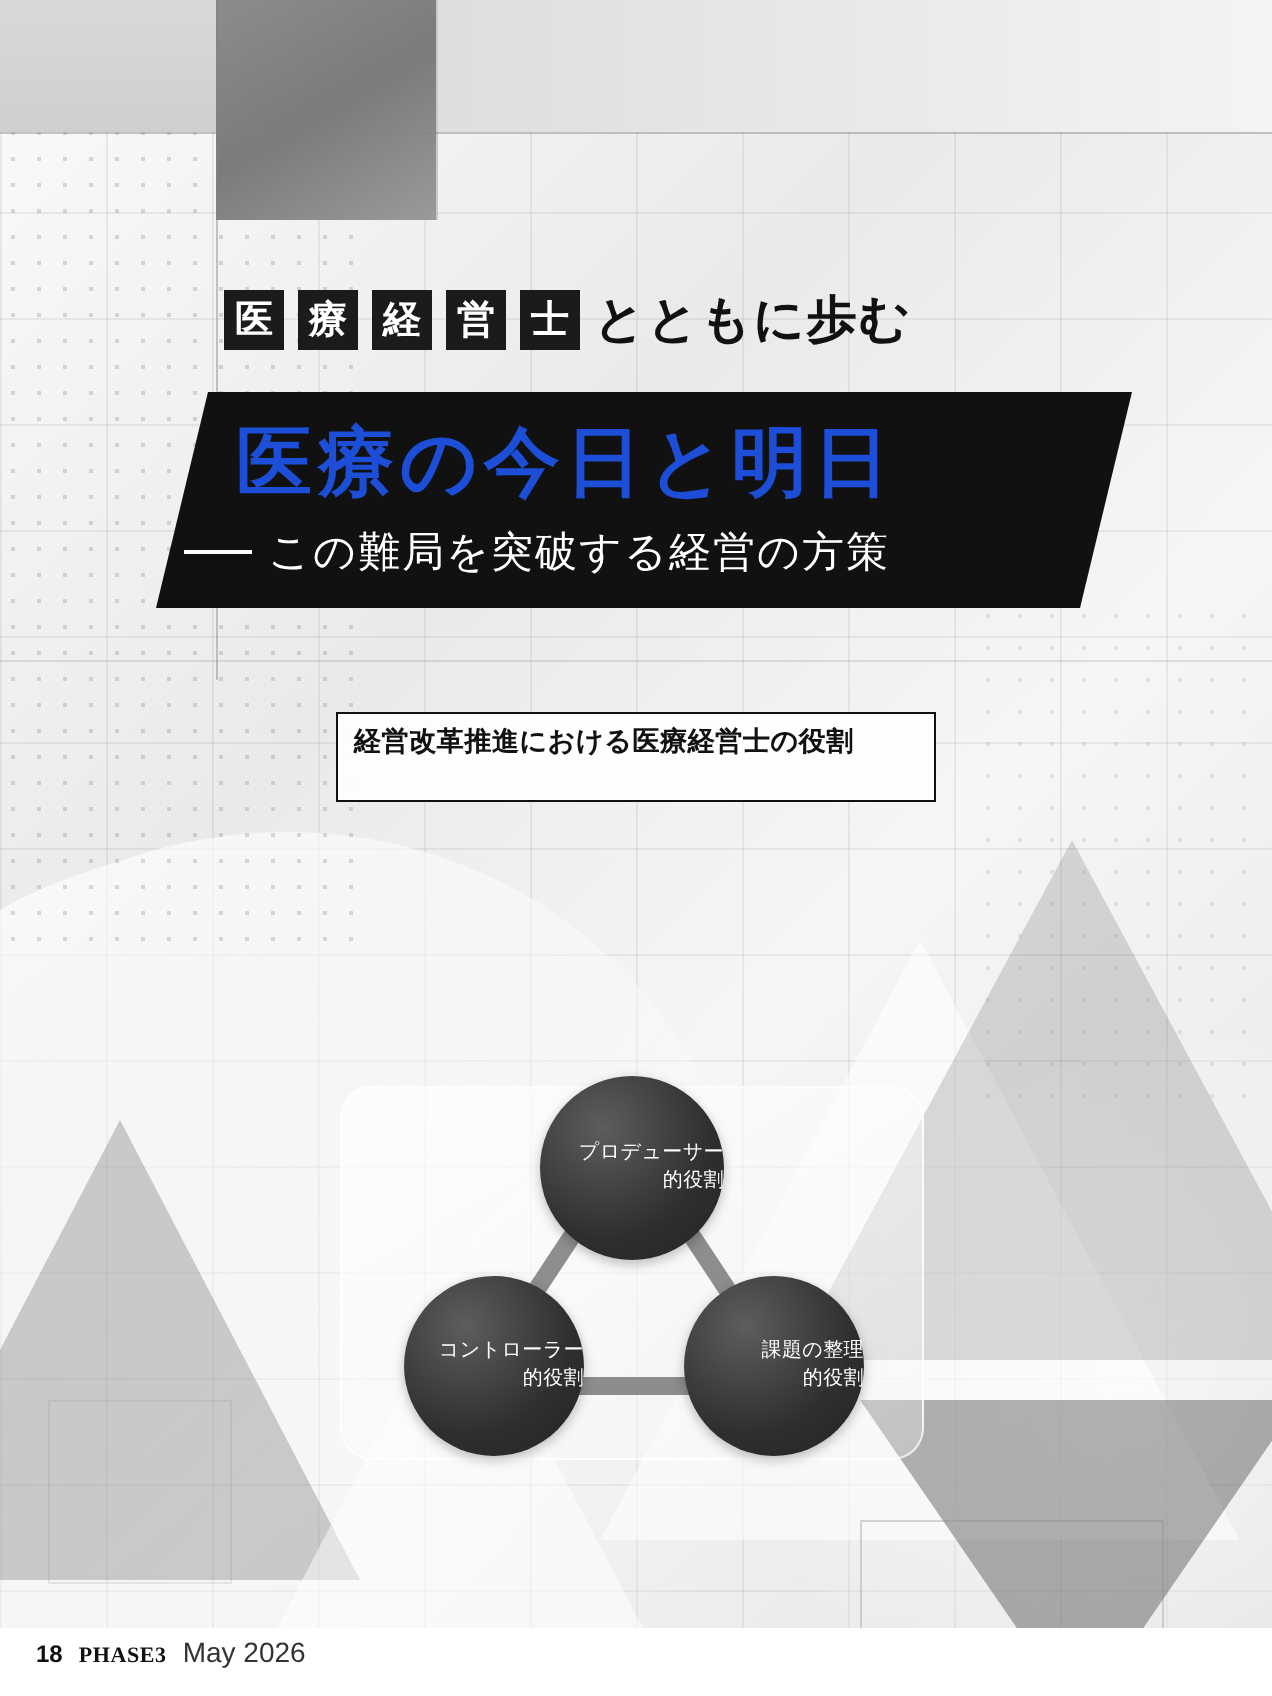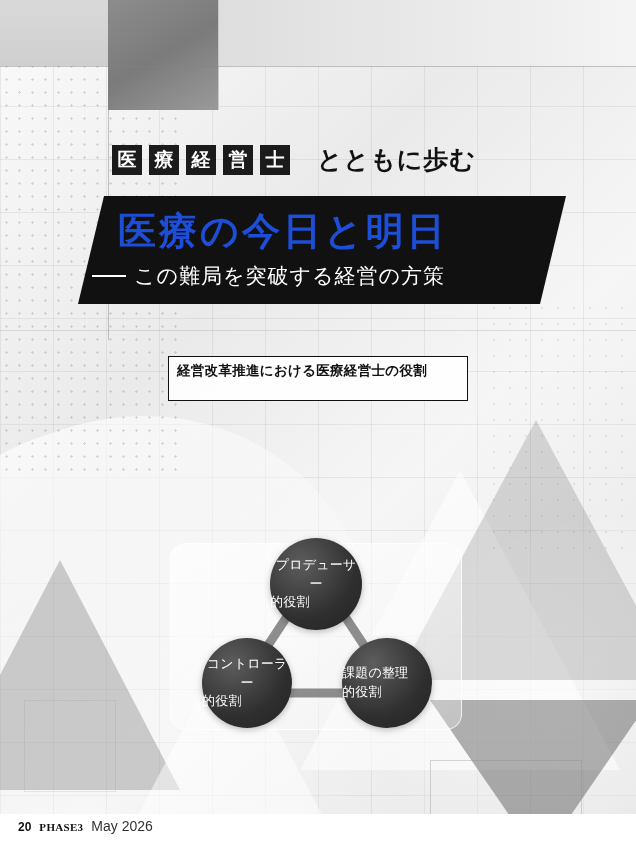--- a/index.html
+++ b/index.html
@@ -148,21 +148,21 @@
     display: flex;
     align-items: center;
     justify-content: center;
     letter-spacing: 0;
   }
   .kicker .ktail {
     font-family: "DejaVu Serif", serif;
     font-size: 25px;
     font-weight: 700;
     color: #111;
-    margin-left: 20px;
+    margin-left: 0;
     letter-spacing: 1px;
   }
 
   .title-banner {
     position: absolute;
     left: 78px; top: 196px;
     width: 488px; height: 108px;
     background: #111111;
     z-index: 5;
     clip-path: polygon(26px 0, 488px 0, 462px 108px, 0 108px);
@@ -246,25 +246,25 @@
     left: 170px; top: 520px;
     width: 300px; height: 215px;
     z-index: 6;
   }
   .node {
     position: absolute;
     border-radius: 50%;
     color: #fff;
     display: flex;
     flex-direction: column;
-    align-items: flex-start;
+    align-items: flex-end;
     justify-content: center;
     text-align: center;
     font-family: Liberation Sans, sans-serif;
-    font-size: 13px;
+    font-size: 10px;
     line-height: 1.45;
     letter-spacing: .2px;
     background: radial-gradient(circle at 34% 28%, #5d5d5d, #2e2e2e 62%, #242424);
     box-shadow: 0 2px 6px rgba(0,0,0,0.25);
   }
   .node-top { left: 100px; top: 18px; width: 92px; height: 92px; }
   .node-left { left: 32px; top: 118px; width: 90px; height: 90px; }
   .node-right { left: 172px; top: 118px; width: 90px; height: 90px; }
 
   
@@ -365,18 +365,18 @@
       <span>的役割</span>
     </div>
     <div class="node node-right">
       <span>課題の整理</span>
       <span>的役割</span>
     </div>
   </div>
 
   <div class="bottom-band"></div>
   <div class="footer">
-    <span class="pg">20</span>
+    <span class="pg">18</span>
     <span class="mag">PHASE3</span>
     <span class="date">May 2026</span>
   </div>
 
 </div>
 
 </body></html>

